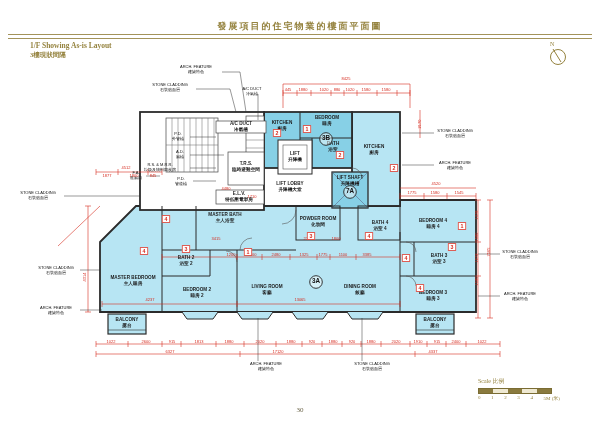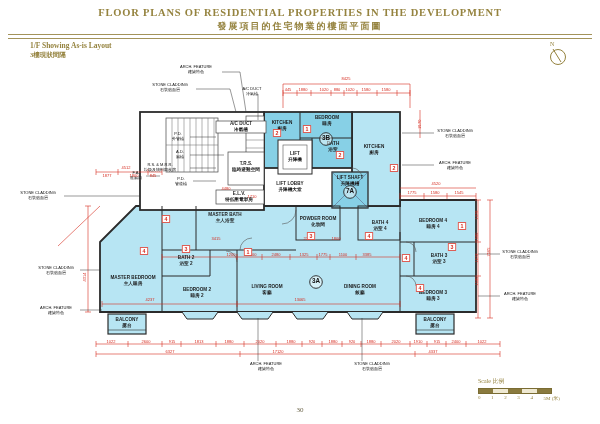--- a/index.html
+++ b/index.html
@@ -44,21 +44,20 @@
   .scale .seg.alt{background:#efe9d2;}
   .scale .ticks{display:flex;justify-content:space-between;width:82px;
     font-size:5px;margin-top:1.5px;}
   svg{position:absolute;left:0;top:0;}
 </style>
 </head>
 <body>
 
 <div class="page">
 
-  <div class="title-en">FLOOR PLANS OF RESIDENTIAL PROPERTIES IN THE DEVELOPMENT</div>
   <div class="title-zh">發展項目的住宅物業的樓面平面圖</div>
   <div class="rule"></div>
   <div class="floor-en">1/F Showing As-is Layout</div>
   <div class="floor-zh">3樓現狀間隔</div>
 
   <svg width="40" height="40" style="left:540px;top:36px;">
     <text x="10" y="10" font-size="6" fill="#95833f" font-family="Liberation Serif,serif">N</text>
     <circle cx="18" cy="21" r="7.5" fill="none" stroke="#95833f" stroke-width="1"></circle>
     <line x1="21" y1="26" x2="13" y2="13" stroke="#95833f" stroke-width="1"></line>
   </svg>

